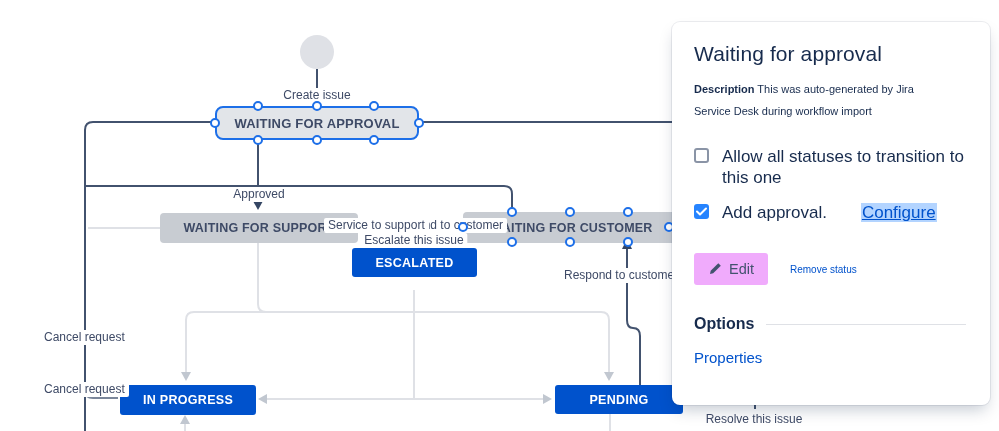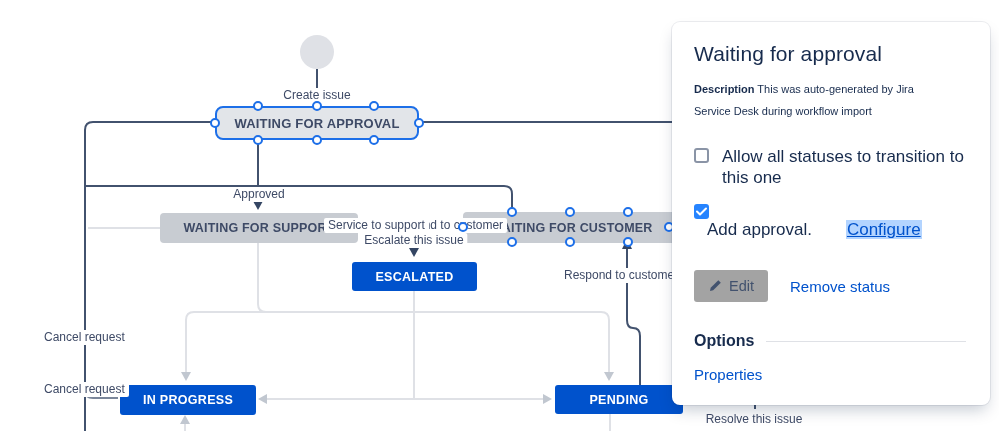--- a/index.html
+++ b/index.html
@@ -30,32 +30,32 @@
 
   
   .panel { position:absolute; z-index:10; left:672px; top:22px; width:318px; height:383px;
            background:#fff; border-radius:8px;
            box-shadow:0 0 0 1px rgba(9,30,66,.08), 0 8px 16px -4px rgba(9,30,66,.25);
            padding:20px 24px 0 22px; color:#172B4D; }
   .panel h2 { font-size:21px; font-weight:500; letter-spacing:.1px; color:#172B4D; }
   .panel .desc { margin-top:12px; width:248px; font-size:11px; line-height:22px; }
   .panel .desc b { font-weight:bold; }
   .cb-row { display:flex; margin-top:24px; align-items:flex-start; }
-  .cb-row + .cb-row { margin-top:14px;flex-direction:column; }
+  .cb-row + .cb-row { margin-top:14px; }
   .cb { width:15px; height:15px; border-radius:3px; margin-top:2px; flex:0 0 auto;
         border:2px solid #8A94A6; background:#fff; cursor:pointer; }
   .cb.checked { border:none; background:#2684FF; display:flex; align-items:center; justify-content:center; }
   .cb-label { margin-left:13px; width:250px; font-size:17px; line-height:21px; color:#172B4D; }
   .link { color:#0052CC; text-decoration:none; cursor:pointer; }
   .configure { margin-left:34px; text-decoration:underline; background:#B3D4FF; padding:0 1px; }
   .btn-row { display:flex; align-items:center; margin-top:30px; }
-  .edit-btn { display:inline-flex; align-items:center; gap:7px; background:#a3a3a3;
+  .edit-btn { display:inline-flex; align-items:center; gap:7px; background:#f0abfc;
               border:none; border-radius:3px; padding:8px 14px; font-size:14.5px; font-weight:500;
               color:#42526E; cursor:pointer; font-family:"Liberation Sans", sans-serif; }
-  .remove { margin-left:22px; font-size:15px; }
+  .remove { margin-left:22px; font-size:10px; }
   .options-row { display:flex; align-items:center; margin-top:30px; }
   .options-row h3 { font-size:16px; font-weight:bold; color:#172B4D; }
   .options-rule { flex:1; height:1px; background:#DFE1E6; margin-left:12px; }
   .properties { display:inline-block; margin-top:16px; font-size:15px; }
 </style>
 </head>
 <body>
 
 <div class="stage">
 
@@ -99,21 +99,21 @@
 
   <div class="gray-node" style="left:160px; top:213px; width:198px; height:30px;">
     <span>WAITING FOR SUPPORT</span>
   </div>
   <div class="gray-node" style="left:463px; top:212px; width:217px; height:31px;">
     <span>WAITING FOR CUSTOMER</span>
   </div>
   <div class="selected-node">
     <span>WAITING FOR APPROVAL</span>
   </div>
-  <div class="blue-node" style="left:352px; top:262px; width:125px; height:29px;">
+  <div class="blue-node" style="left:352px; top:248px; width:125px; height:29px;">
     <span>ESCALATED</span>
   </div>
   <div class="blue-node" style="left:120px; top:385px; width:136px; height:30px;">
     <span>IN PROGRESS</span>
   </div>
   <div class="blue-node" style="left:555px; top:385px; width:128px; height:29px;">
     <span>PENDING</span>
   </div>
 
   <div class="chip center z5" style="left:317px; top:88px;">Create issue</div>

